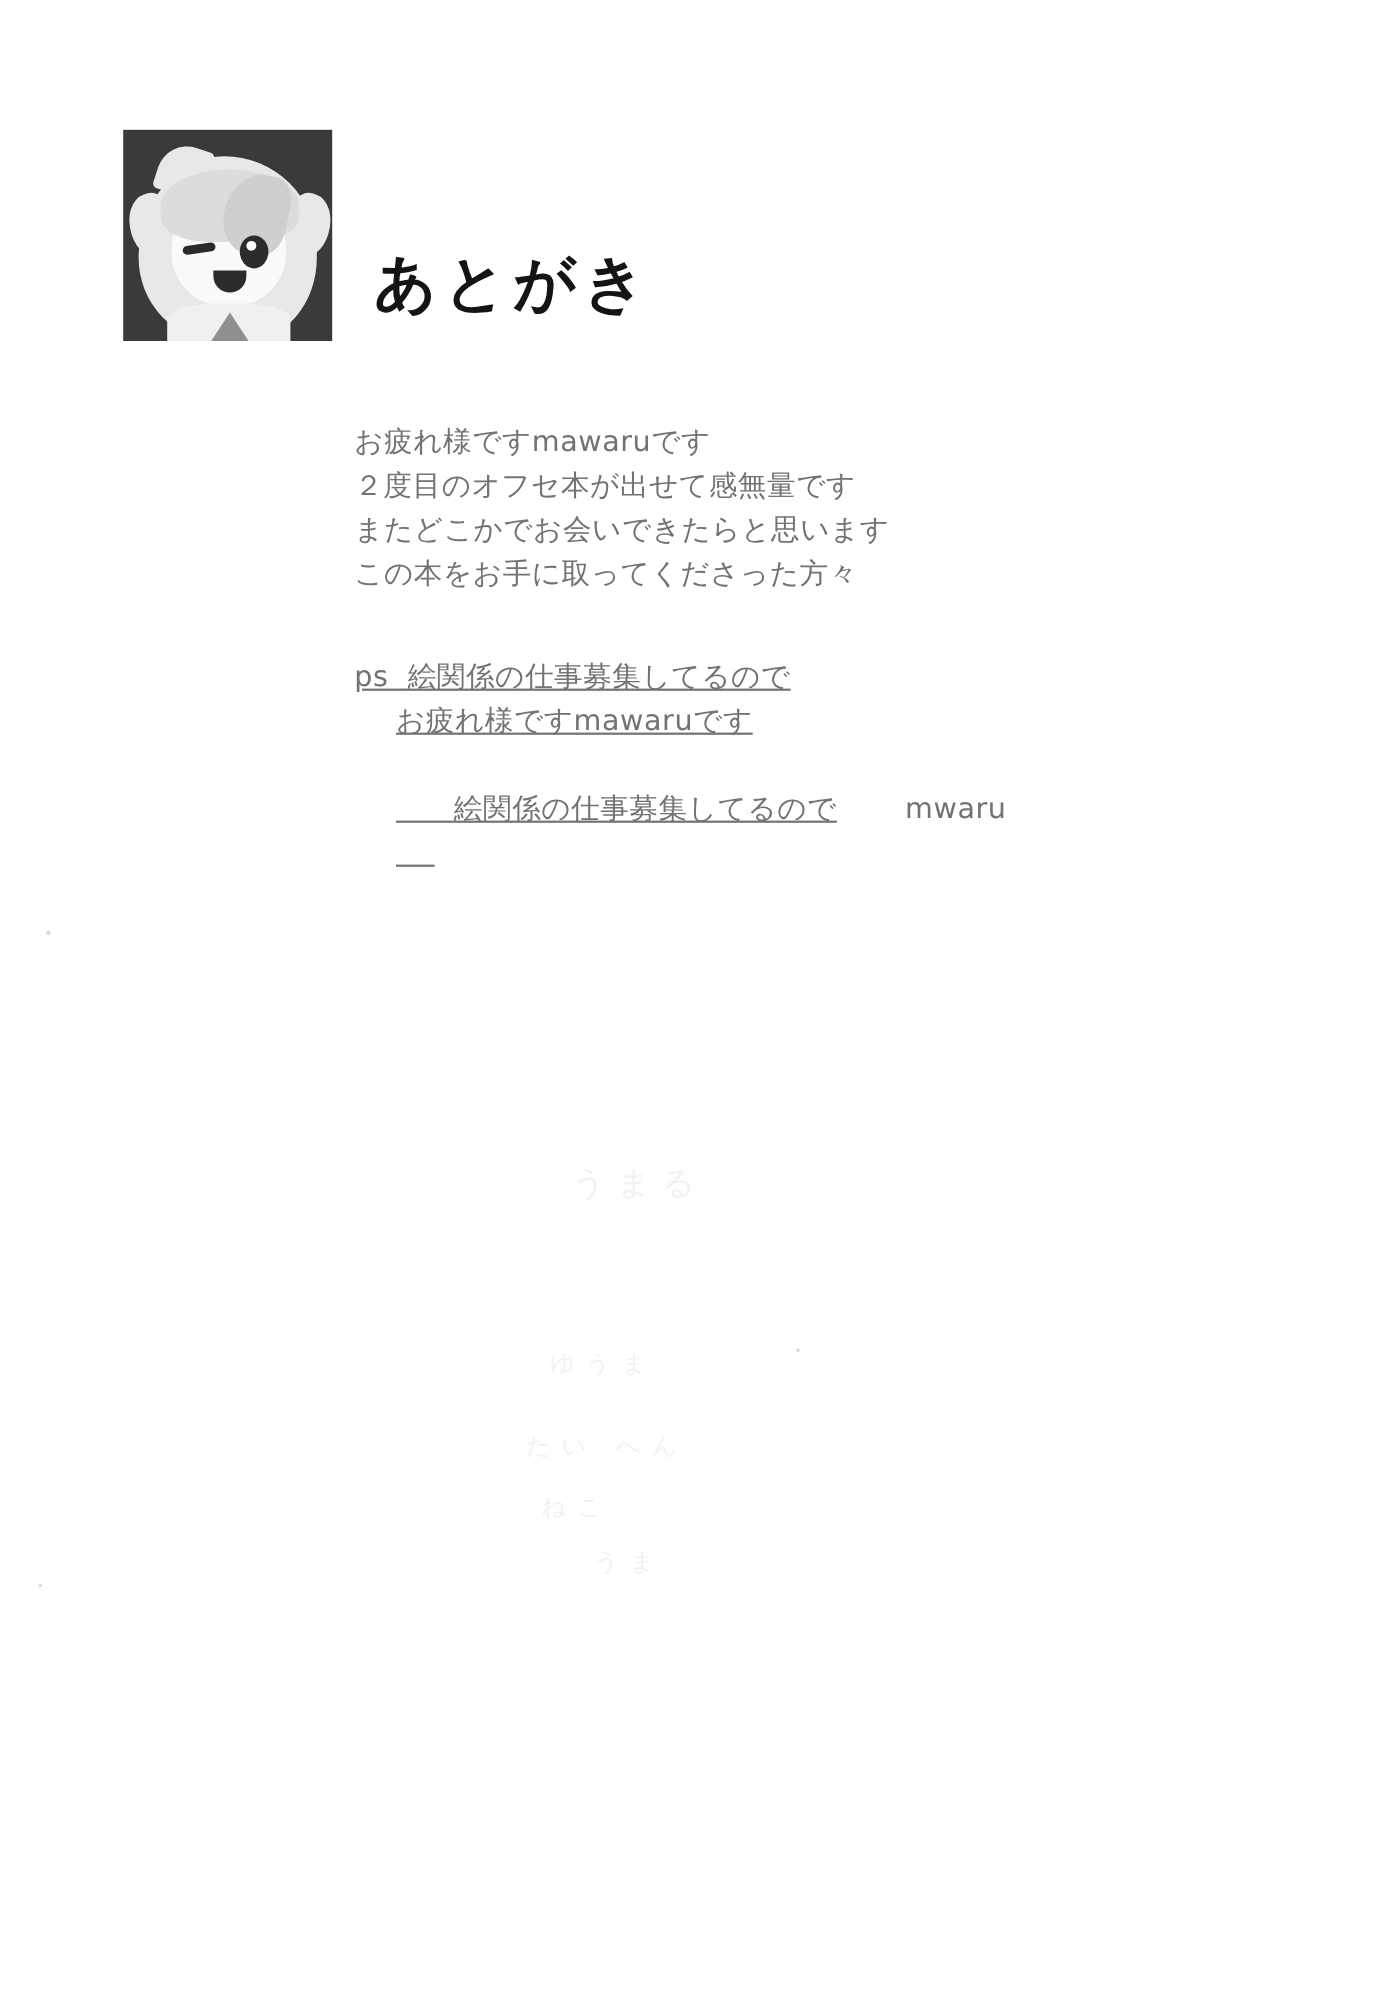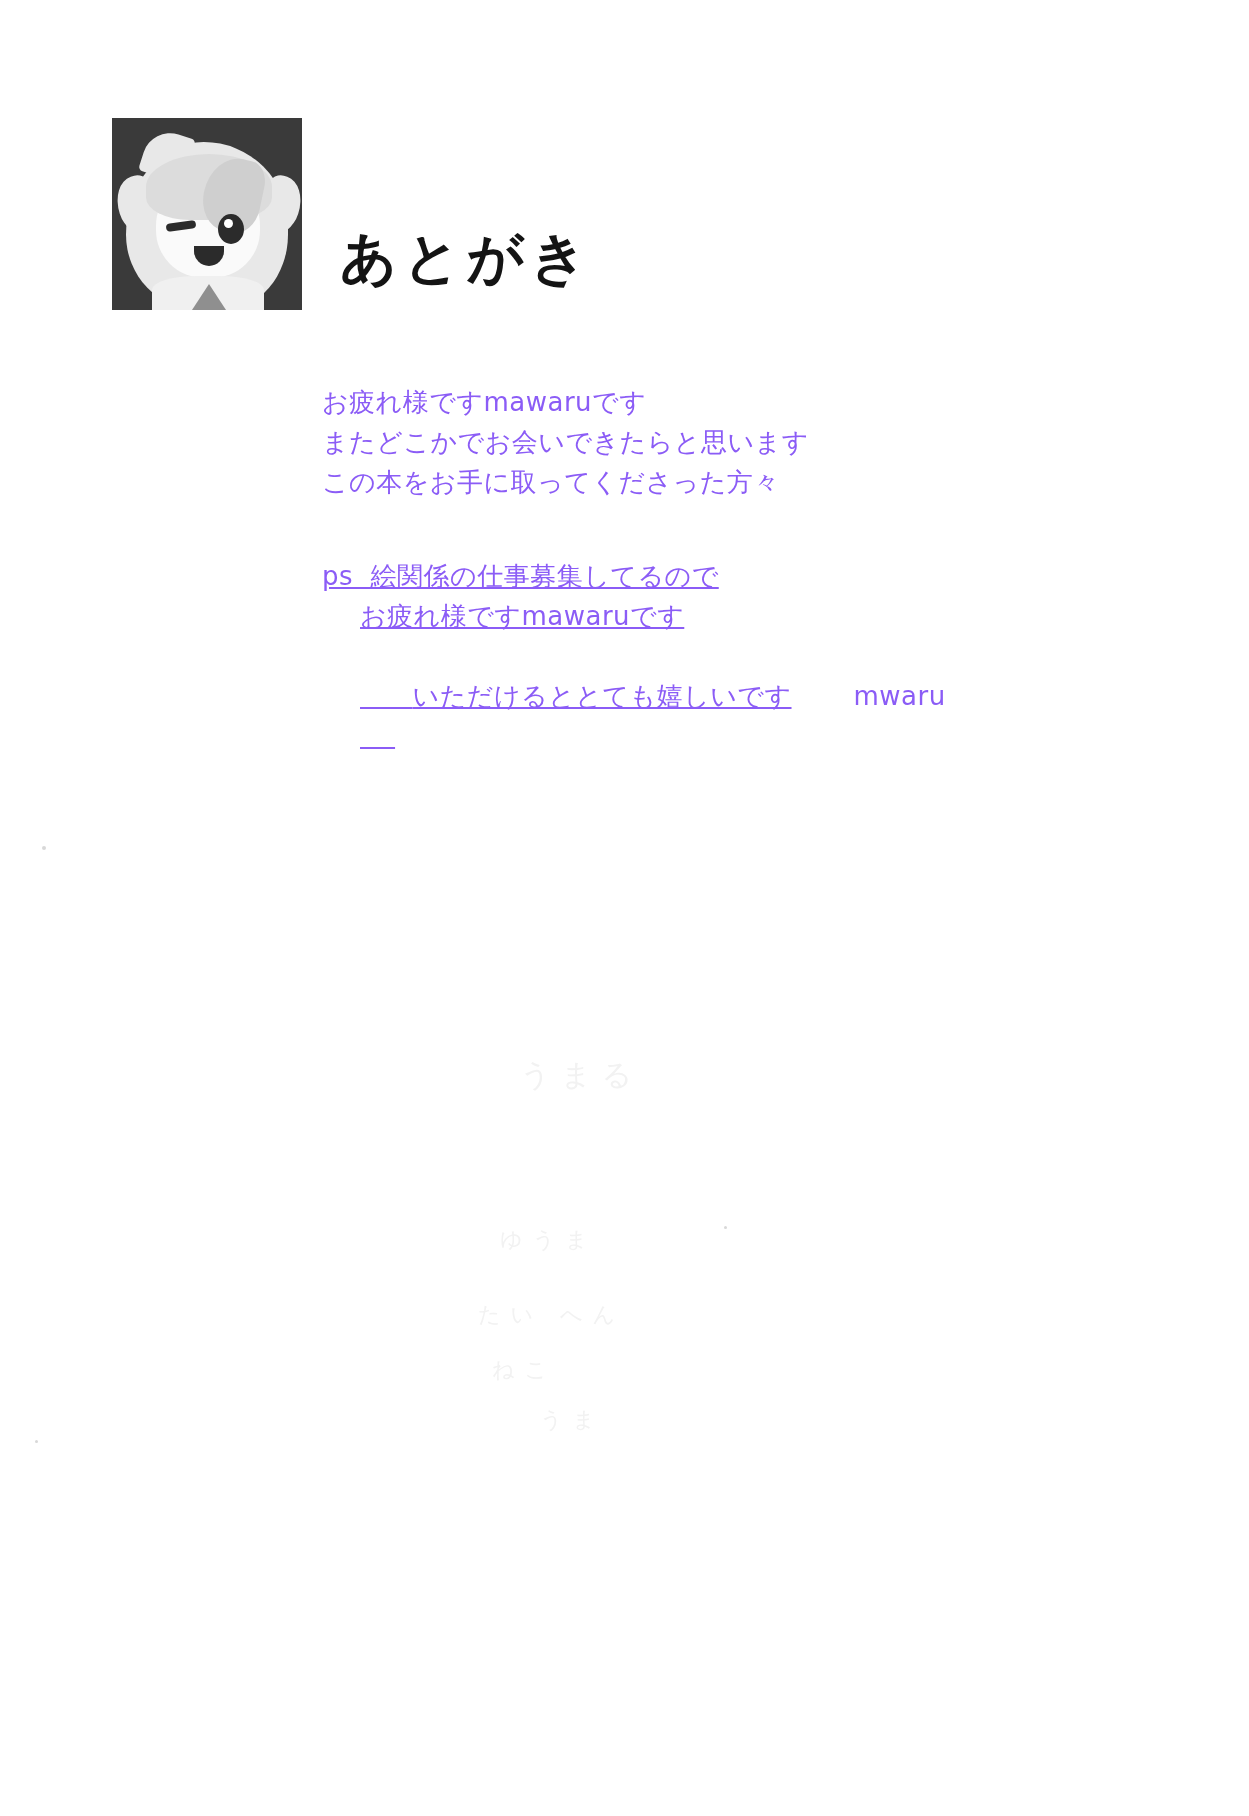--- a/index.html
+++ b/index.html
@@ -172,21 +172,21 @@
   .body-text {
     position: absolute;
     left: 322px;
     top: 382px;
     width: 800px;
   }
   .para {
     font-size: 26px;
     line-height: 40px;
     letter-spacing: 0.5px;
-    color: #8b5cf6;
+    color: #737373;
   }
   .para .line { white-space: pre; }
 
   .ps-block {
     margin-top: 54px;
     text-decoration: underline;
   }
   .ps-block .line.indent {
     padding-left: 38px;
   }
@@ -242,29 +242,30 @@
     <div class="collar-v"></div>
   </div>
 
   <div class="title">あとがき</div>
 </div>
 
 <div class="body-text">
 
   <div class="para">
     <div class="line">お疲れ様ですmawaruです</div>
+    <div class="line">２度目のオフセ本が出せて感無量です</div>
     <div class="line">またどこかでお会いできたらと思います</div>
     <div class="line">この本をお手に取ってくださった方々</div>
   </div>
 
   <div class="para ps-block">
     <div class="line">ps  絵関係の仕事募集してるので</div>
     <div class="line indent">お疲れ様ですmawaruです</div>
     <div class="line indent">
-      <span>いただけるととても嬉しいです</span><span class="sig">mwaru</span>
+      <span>絵関係の仕事募集してるので</span><span class="sig">mwaru</span>
     </div>
   </div>
 
 </div>
 
 <div class="ghost g1">うまる</div>
 <div class="ghost g2">ゆうま</div>
 <div class="ghost g3">たい へん</div>
 <div class="ghost g4">ねこ</div>
 <div class="ghost g5">うま</div>

